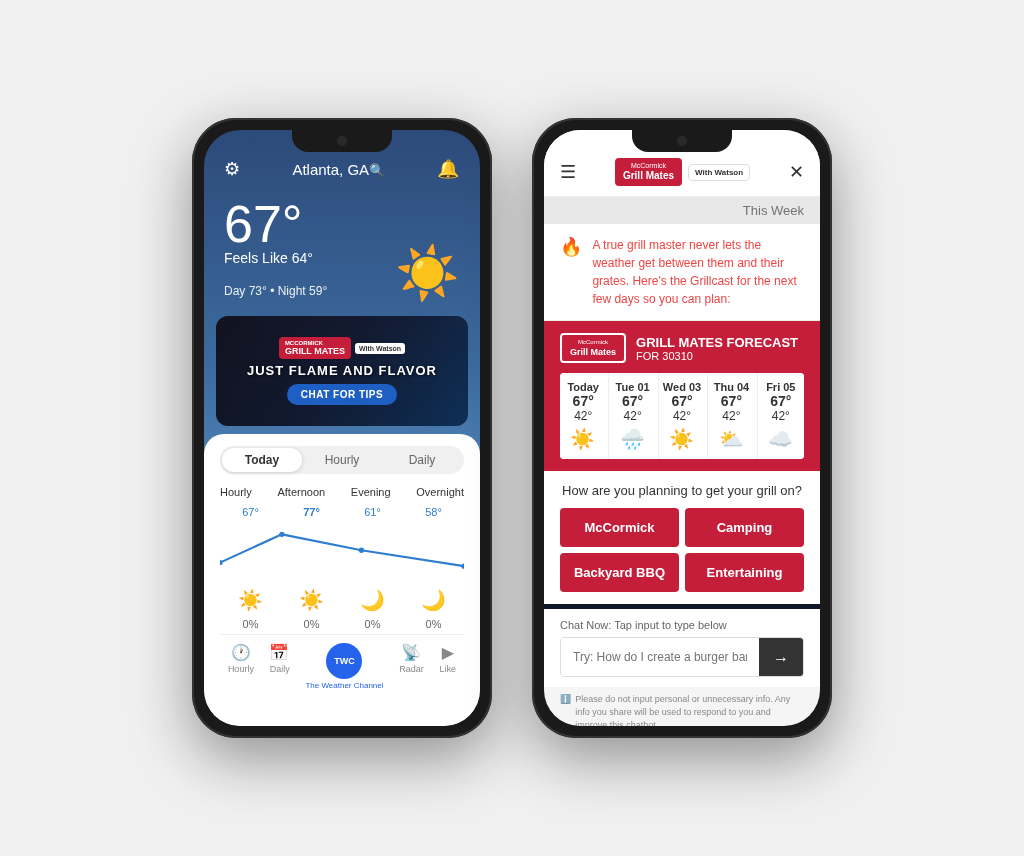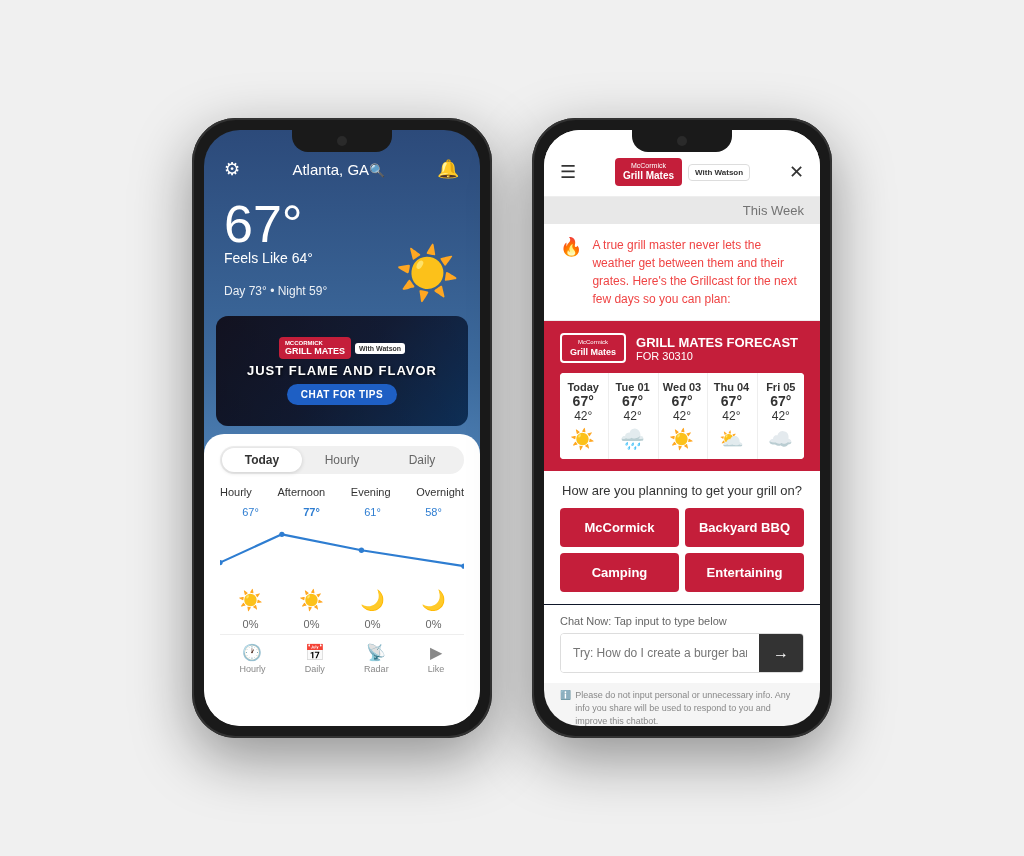--- a/index.html
+++ b/index.html
@@ -392,21 +392,21 @@
       padding: 12px;
       border-radius: 4px;
       font-size: 13px;
       font-weight: 600;
       cursor: pointer;
     }
     .chat-section {
       background: white;
       padding: 10px 16px;
       margin-top: auto;
-      border-top: 1px solid #0f172a;
+      border-top: 5px solid #0f172a;
     }
     .chat-label { font-size: 11px; color: #666; margin-bottom: 6px; }
     .chat-input-row {
       display: flex;
       border: 1px solid #ddd;
       border-radius: 4px;
       overflow: hidden;
     }
     .chat-input {
       flex: 1;
@@ -526,20 +526,24 @@
 
           <div class="bottom-nav">
             <div class="nav-item">
               <div class="nav-icon">🕐</div>
               <span>Hourly</span>
             </div>
             <div class="nav-item">
               <div class="nav-icon">📅</div>
               <span>Daily</span>
             </div>
+            <div class="nav-item active">
+              <div class="nav-icon-circle" style="font-size:9px;color:white;font-weight:700;">TWC</div>
+              <span style="font-size:8px;color:#2563eb;">The Weather Channel</span>
+            </div>
             <div class="nav-item">
               <div class="nav-icon">📡</div>
               <span>Radar</span>
             </div>
             <div class="nav-item">
               <div class="nav-icon">▶</div>
               <span>Like</span>
             </div>
           </div>
         </div>
@@ -619,22 +623,22 @@
               <div class="fc-low">42°</div>
               <div class="fc-icon">☁️</div>
             </div>
           </div>
         </div>
 
         <div class="grill-choice">
           <div class="grill-q">How are you planning to get your grill on?</div>
           <div class="choice-grid">
             <div class="choice-btn">McCormick</div>
+            <div class="choice-btn">Camping</div>
             <div class="choice-btn">Backyard BBQ</div>
-            <div class="choice-btn">Camping</div>
             <div class="choice-btn">Entertaining</div>
           </div>
         </div>
 
         <div class="chat-section">
           <div class="chat-label">Chat Now: Tap input to type below</div>
           <div class="chat-input-row">
             <input class="chat-input" type="text" placeholder="Try: How do I create a burger bar?" style="">
             <div class="chat-send">→</div>
           </div>

